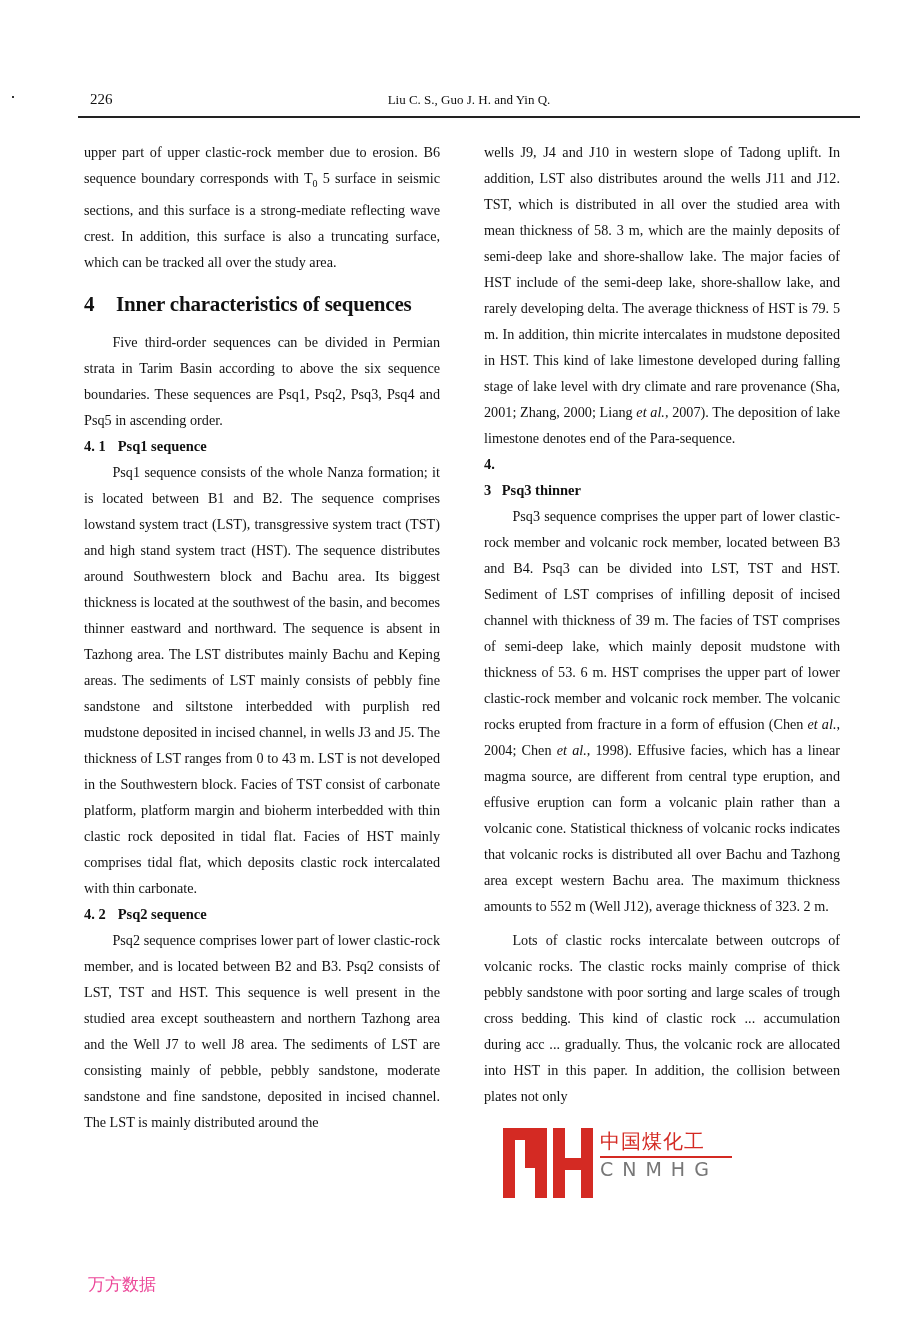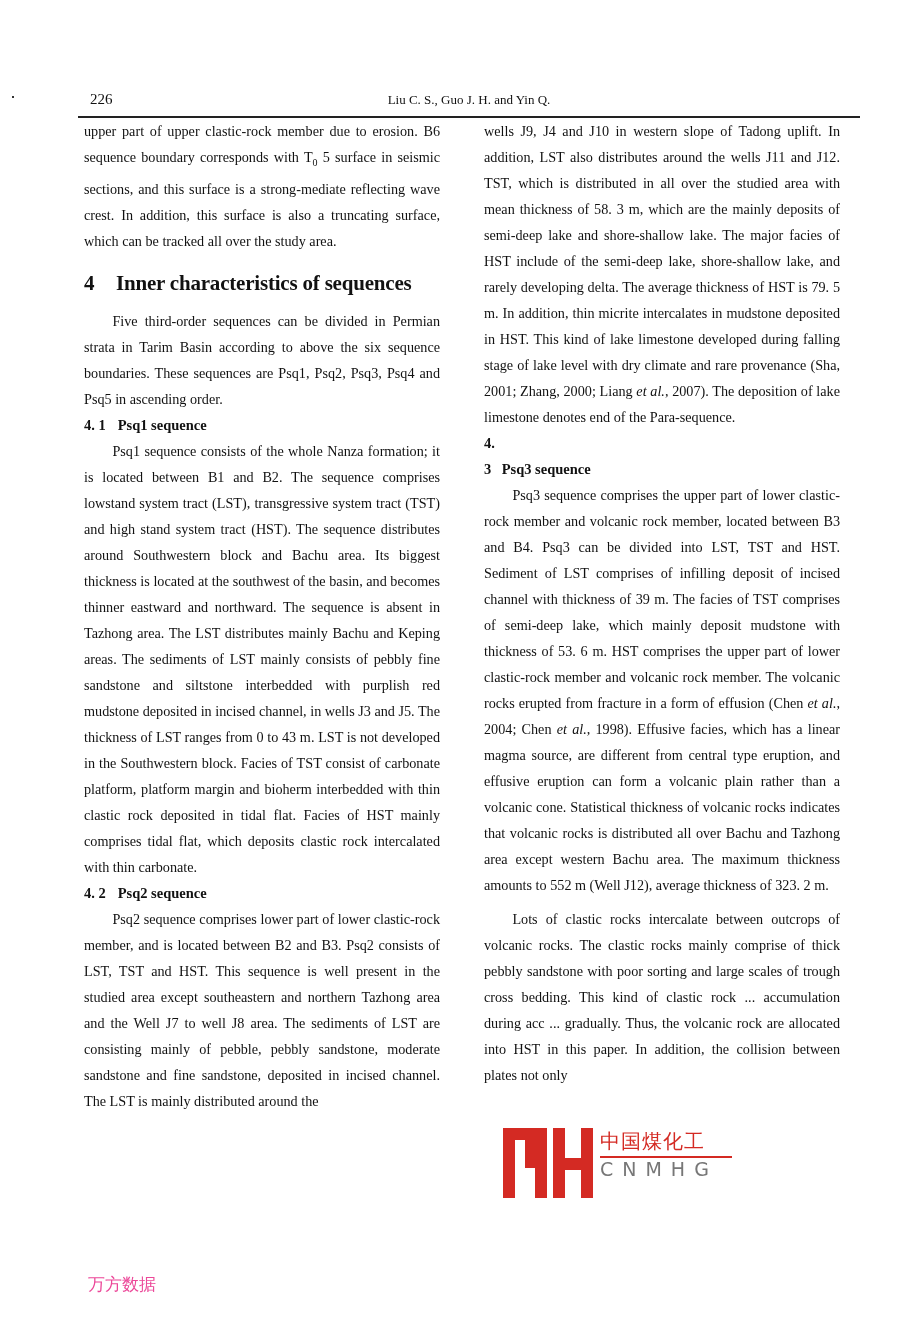--- a/index.html
+++ b/index.html
@@ -4,21 +4,21 @@
   <style>
     html, body { margin: 0; padding: 0; background: #ffffff; }
     body { width: 904px; height: 1320px; position: relative; overflow: hidden;
            font-family: "Liberation Serif", "DejaVu Serif", serif; color: #111; }
     .page-dot { position: absolute; left: 12px; top: 96px; width: 2px; height: 2px; background: #333; }
     .header { position: absolute; left: 78px; top: 89px; width: 782px; height: 26px; }
     .page-number { position: absolute; left: 12px; top: 2px; font-size: 15px; }
     .running-head { position: absolute; left: 0; right: 0; top: 3px; text-align: center; font-size: 13px; }
     .header-rule { position: absolute; left: 78px; top: 116px; width: 782px; height: 2px; background: #222; }
 
-    .col { position: absolute; top: 118px; width: 356px; font-size: 14.2px; line-height: 26px; }
+    .col { position: absolute; top: 139px; width: 356px; font-size: 14.2px; line-height: 26px; }
     .col-left { left: 84px; }
     .col-right { left: 484px; }
     .col p { margin: 0; text-align: justify; text-align-last: left; }
     .col p.indent { text-indent: 2em; }
     .section-heading { font-weight: bold; font-size: 21px; margin: 14px 0 10px 0 !important; line-height: 30px; letter-spacing: -0.2px; }
     .section-heading .num { display: inline-block; width: 32px; }
     .subsection-heading { font-weight: bold; font-size: 14.5px; margin: 0 !important; }
     .subsection-heading .num { display: inline-block; width: 30px; }
     .subsection-heading .num.tight { width: 14px; }
     .gap { height: 8px; }
@@ -55,21 +55,21 @@
   <p class="indent">Psq1 sequence consists of the whole Nanza formation; it is located between B1 and B2. The sequence comprises lowstand system tract (LST), transgressive system tract (TST) and high stand system tract (HST). The sequence distributes around Southwestern block and Bachu area. Its biggest thickness is located at the southwest of the basin, and becomes thinner eastward and northward. The sequence is absent in Tazhong area. The LST distributes mainly Bachu and Keping areas. The sediments of LST mainly consists of pebbly fine sandstone and siltstone interbedded with purplish red mudstone deposited in incised channel, in wells J3 and J5. The thickness of LST ranges from 0 to 43 m. LST is not developed in the Southwestern block. Facies of TST consist of carbonate platform, platform margin and bioherm interbedded with thin clastic rock deposited in tidal flat. Facies of HST mainly comprises tidal flat, which deposits clastic rock intercalated with thin carbonate.</p>
 
   <p class="subsection-heading"><span class="num">4. 2</span> <span>Psq2 sequence</span></p>
 
   <p class="indent">Psq2 sequence comprises lower part of lower clastic-rock member, and is located between B2 and B3. Psq2 consists of LST, TST and HST. This sequence is well present in the studied area except southeastern and northern Tazhong area and the Well J7 to well J8 area. The sediments of LST are consisting mainly of pebble, pebbly sandstone, moderate sandstone and fine sandstone, deposited in incised channel. The LST is mainly distributed around the</p>
 </div>
 
 <div class="col col-right">
   <p><span>wells J9, J4 and J10 in western slope of Tadong uplift. In addition, LST also distributes around the wells J11 and J12. TST, which is distributed in all over the studied area with mean thickness of 58. 3 m, which are the mainly deposits of semi-deep lake and shore-shallow lake. The major facies of HST include of the semi-deep lake, shore-shallow lake, and rarely developing delta. The average thickness of HST is 79. 5 m. In addition, thin micrite intercalates in mudstone deposited in HST. This kind of lake limestone developed during falling stage of lake level with dry climate and rare provenance (Sha, 2001; Zhang, 2000; Liang </span><em>et al.</em><span>, 2007). The deposition of lake limestone denotes end of the Para-sequence.</span></p>
 
-  <p class="subsection-heading"><span class="num tight">4. 3</span> <span>Psq3 sequence</span></p>
+  <p class="subsection-heading"><span class="num tight">4. 3</span> <span>Psq3 thinner</span></p>
 
   <p class="indent"><span>Psq3 sequence comprises the upper part of lower clastic-rock member and volcanic rock member, located between B3 and B4. Psq3 can be divided into LST, TST and HST. Sediment of LST comprises of infilling deposit of incised channel with thickness of 39 m. The facies of TST comprises of semi-deep lake, which mainly deposit mudstone with thickness of 53. 6 m. HST comprises the upper part of lower clastic-rock member and volcanic rock member. The volcanic rocks erupted from fracture in a form of effusion (Chen </span><em>et al.</em><span>, 2004; Chen </span><em>et al.</em><span>, 1998). Effusive facies, which has a linear magma source, are different from central type eruption, and effusive eruption can form a volcanic plain rather than a volcanic cone. Statistical thickness of volcanic rocks indicates that volcanic rocks is distributed all over Bachu and Tazhong area except western Bachu area. The maximum thickness amounts to 552 m (Well J12), average thickness of 323. 2 m.</span></p>
 
   <div class="gap"></div>
 
   <p class="indent">Lots of clastic rocks intercalate between outcrops of volcanic rocks. The clastic rocks mainly comprise of thick pebbly sandstone with poor sorting and large scales of trough cross bedding. This kind of clastic rock ... accumulation during acc ... gradually. Thus, the volcanic rock are allocated into HST in this paper. In addition, the collision between plates not only</p>
 </div>
 
 <div class="watermark">
   <svg class="wm-mark" viewBox="0 0 90 70">

